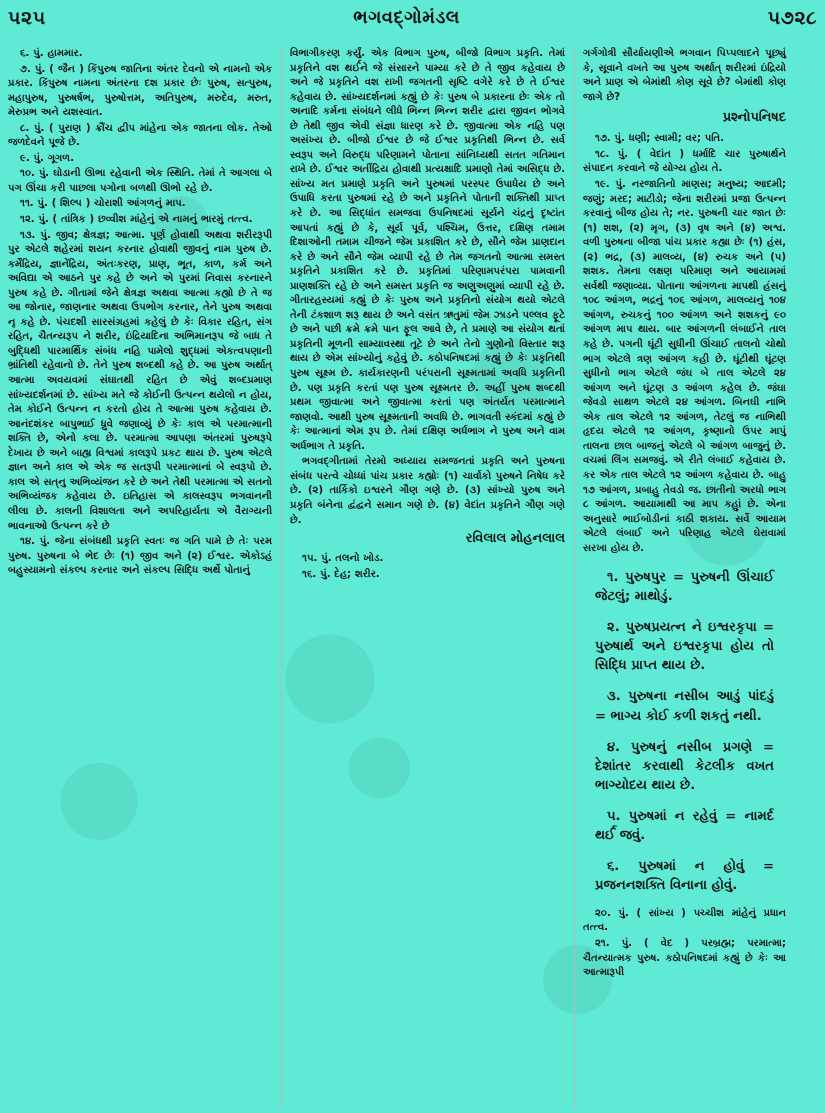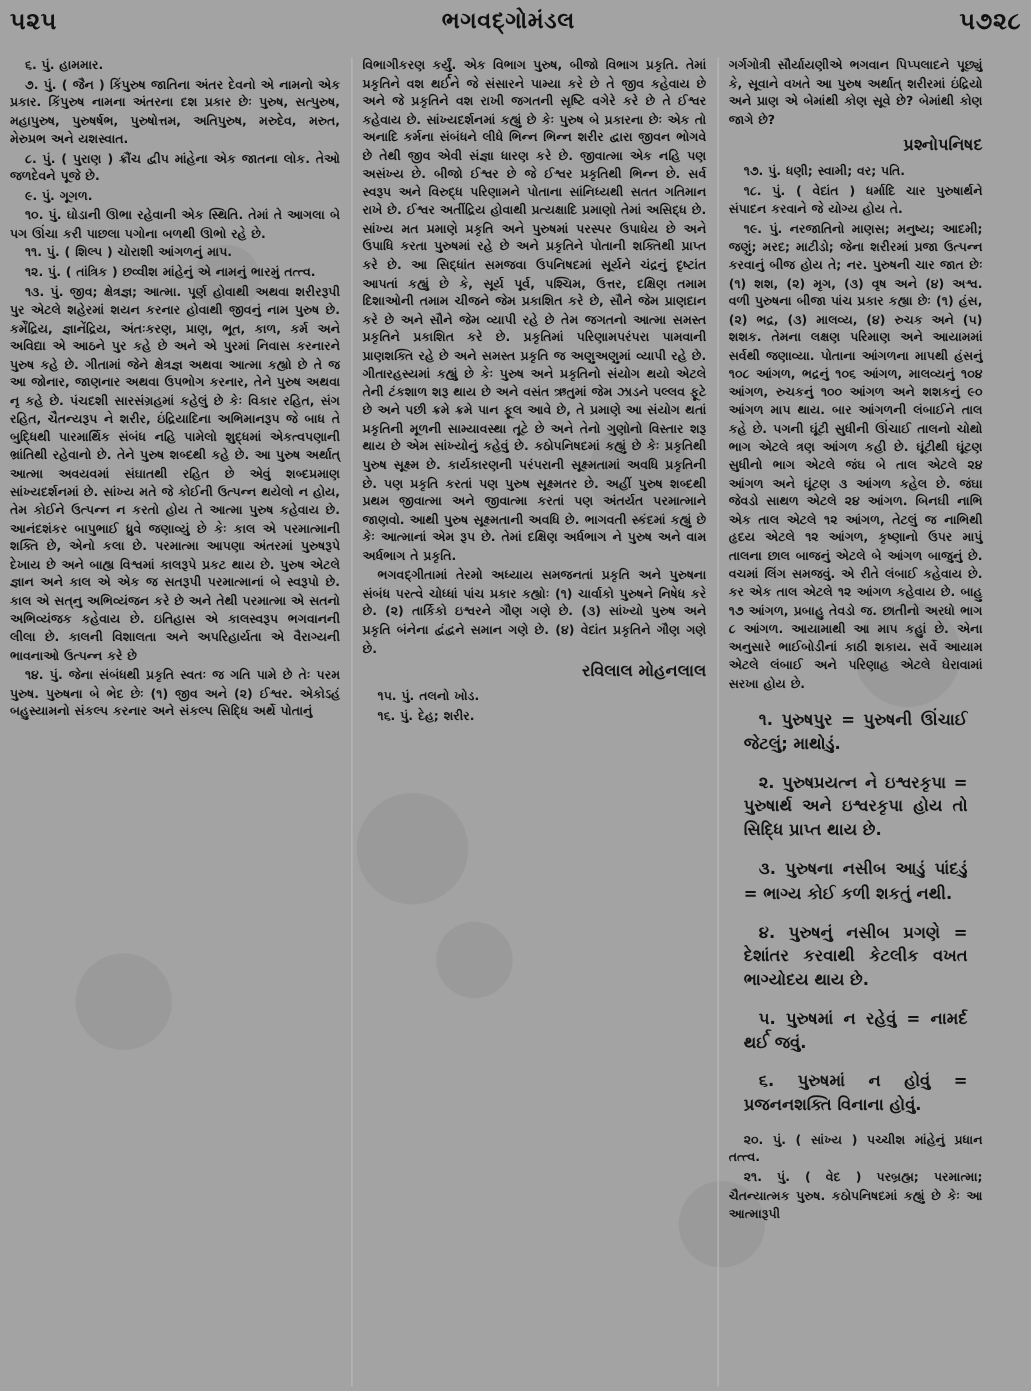--- a/index.html
+++ b/index.html
@@ -5,21 +5,21 @@
 <style>
   html,body{margin:0;padding:0;background:#ffffff;}
   body{
     font-family:"DejaVu Sans","Liberation Sans",sans-serif;
     -webkit-font-smoothing:none;
   }
   #page{
     position:relative;
     width:825px;height:1113px;
     margin:0 auto;
-    background:#a3a3a3;
+    background:#5eead4;
     overflow:hidden;
     box-sizing:border-box;
   }
   
   #watermark{
     position:absolute;inset:0;
     pointer-events:none;
     opacity:.055;
     background:
       radial-gradient(circle at 12% 72%, #000 0 38px, transparent 39px),

